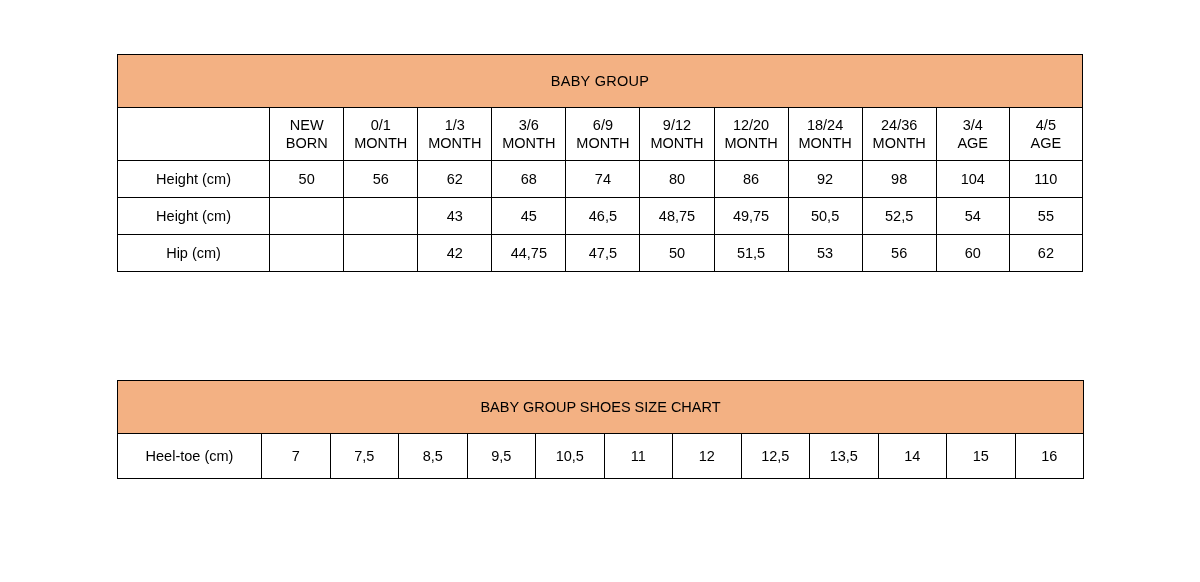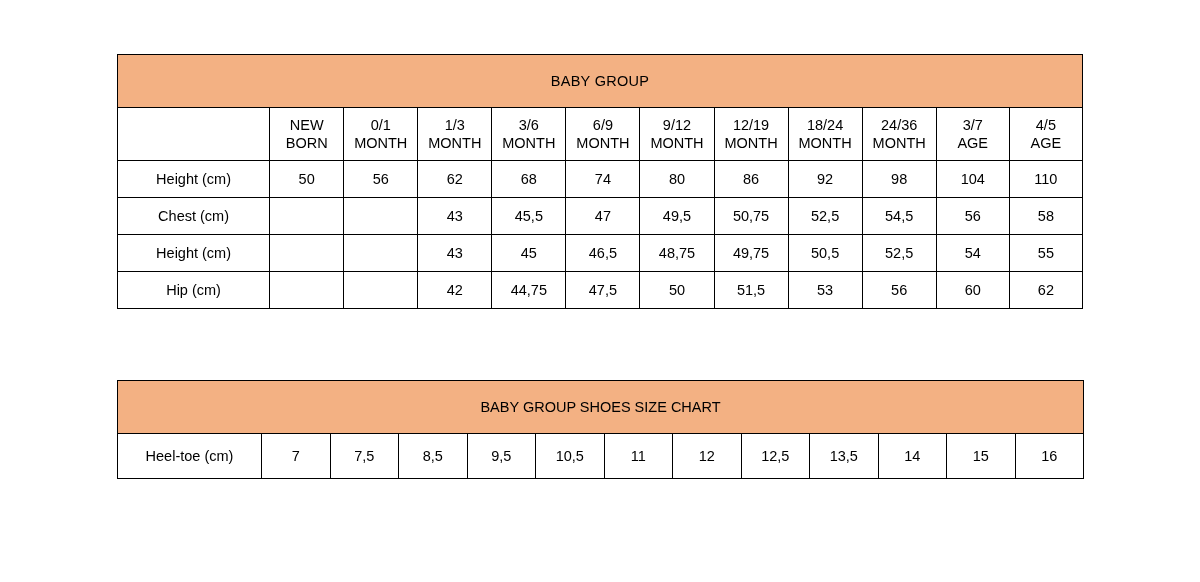--- a/index.html
+++ b/index.html
@@ -144,58 +144,44 @@
             <td class="hdr-cell">0/1
 MONTH</td>
             <td class="hdr-cell">1/3
 MONTH</td>
             <td class="hdr-cell">3/6
 MONTH</td>
             <td class="hdr-cell">6/9
 MONTH</td>
             <td class="hdr-cell">9/12
 MONTH</td>
-            <td class="hdr-cell">12/19
+            <td class="hdr-cell">12/20
 MONTH</td>
             <td class="hdr-cell">18/24
 MONTH</td>
             <td class="hdr-cell">24/36
 MONTH</td>
-            <td class="hdr-cell">3/7
+            <td class="hdr-cell">3/4
 AGE</td>
             <td class="hdr-cell">4/5
 AGE</td>
           </tr>
           <tr class="data-row">
             <td class="row-label">Height (cm)</td>
             <td>50</td>
             <td>56</td>
             <td>62</td>
             <td>68</td>
             <td>74</td>
             <td>80</td>
             <td>86</td>
             <td>92</td>
             <td>98</td>
             <td>104</td>
             <td>110</td>
-          </tr>
-          <tr class="data-row">
-            <td class="row-label">Chest (cm)</td>
-            <td></td>
-            <td></td>
-            <td>43</td>
-            <td>45,5</td>
-            <td>47</td>
-            <td>49,5</td>
-            <td>50,75</td>
-            <td>52,5</td>
-            <td>54,5</td>
-            <td>56</td>
-            <td>58</td>
           </tr>
           <tr class="data-row">
             <td class="row-label">Height (cm)</td>
             <td></td>
             <td></td>
             <td>43</td>
             <td>45</td>
             <td>46,5</td>
             <td>48,75</td>
             <td>49,75</td>

